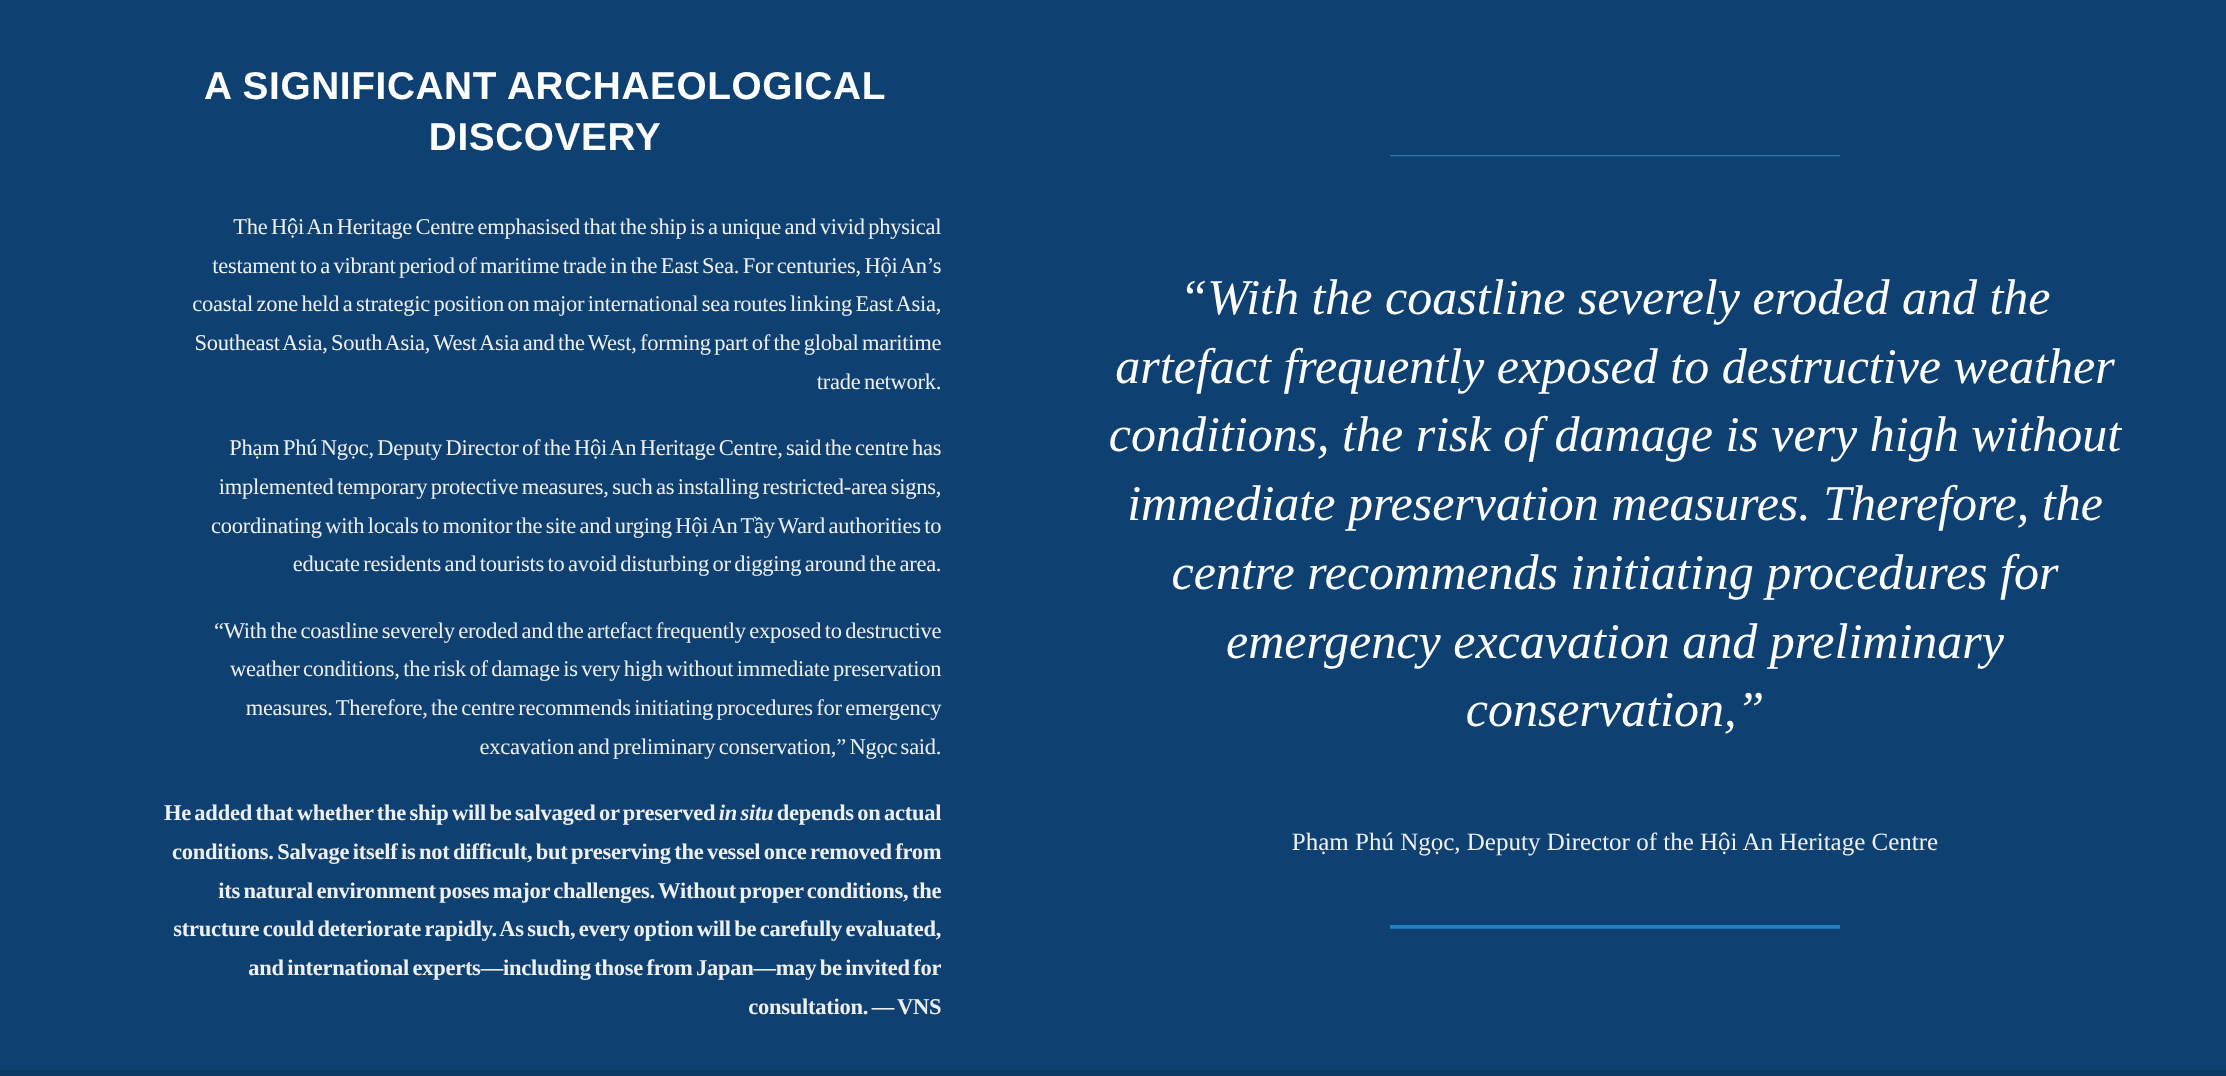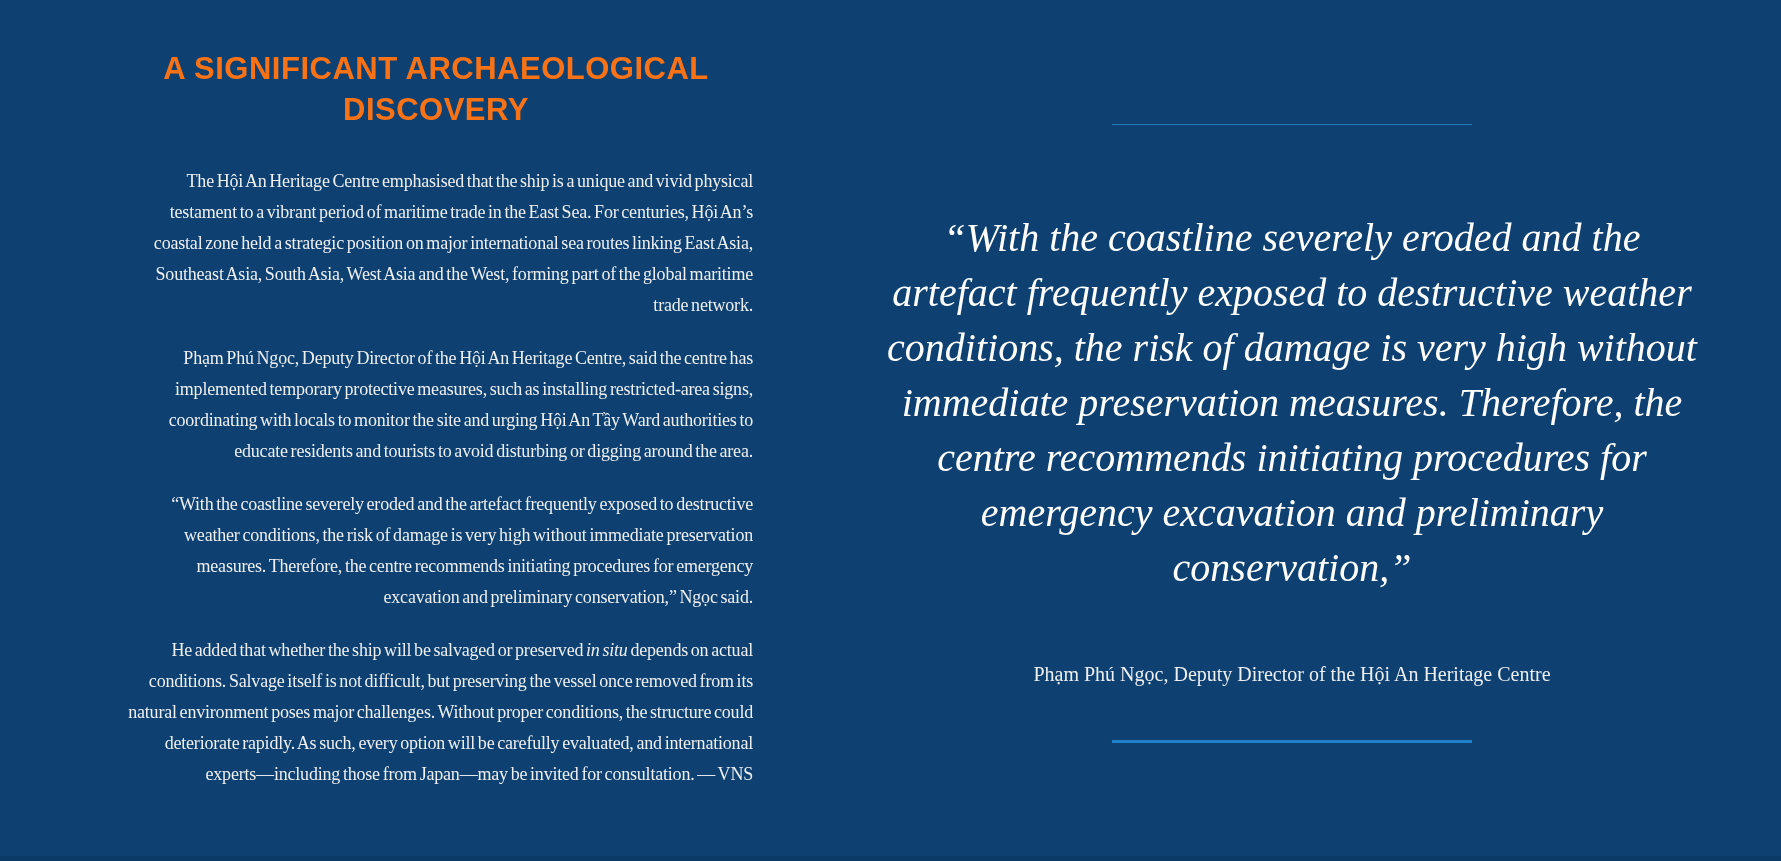--- a/index.html
+++ b/index.html
@@ -18,34 +18,34 @@
     left: 119px;
     top: 48px;
     width: 634px;
   }
   .article-heading {
     font-family: "Liberation Sans", sans-serif;
     font-weight: 700;
     font-size: 31px;
     line-height: 41px;
     letter-spacing: 0.5px;
-    color: #f97316;
+    color: #ffffff;
     text-align: center;
     margin: 0 0 36px 0;
   }
   .article-body p {
     margin: 0 0 22px 0;
     font-size: 18px;
     line-height: 31px;
     letter-spacing: -0.2px;
     word-spacing: -1.5px;
     color: #edeff1;
     text-align: right;
   }
-  .article-body p:last-child { margin-bottom: 0; }
+  .article-body p:last-child { margin-bottom: 0; font-weight: bold; }
   .seg-italic { font-style: italic; }
 
   
   .pullquote-region {
     position: absolute;
     left: 850px;
     top: 0;
     width: 884px;
     height: 861px;
   }

